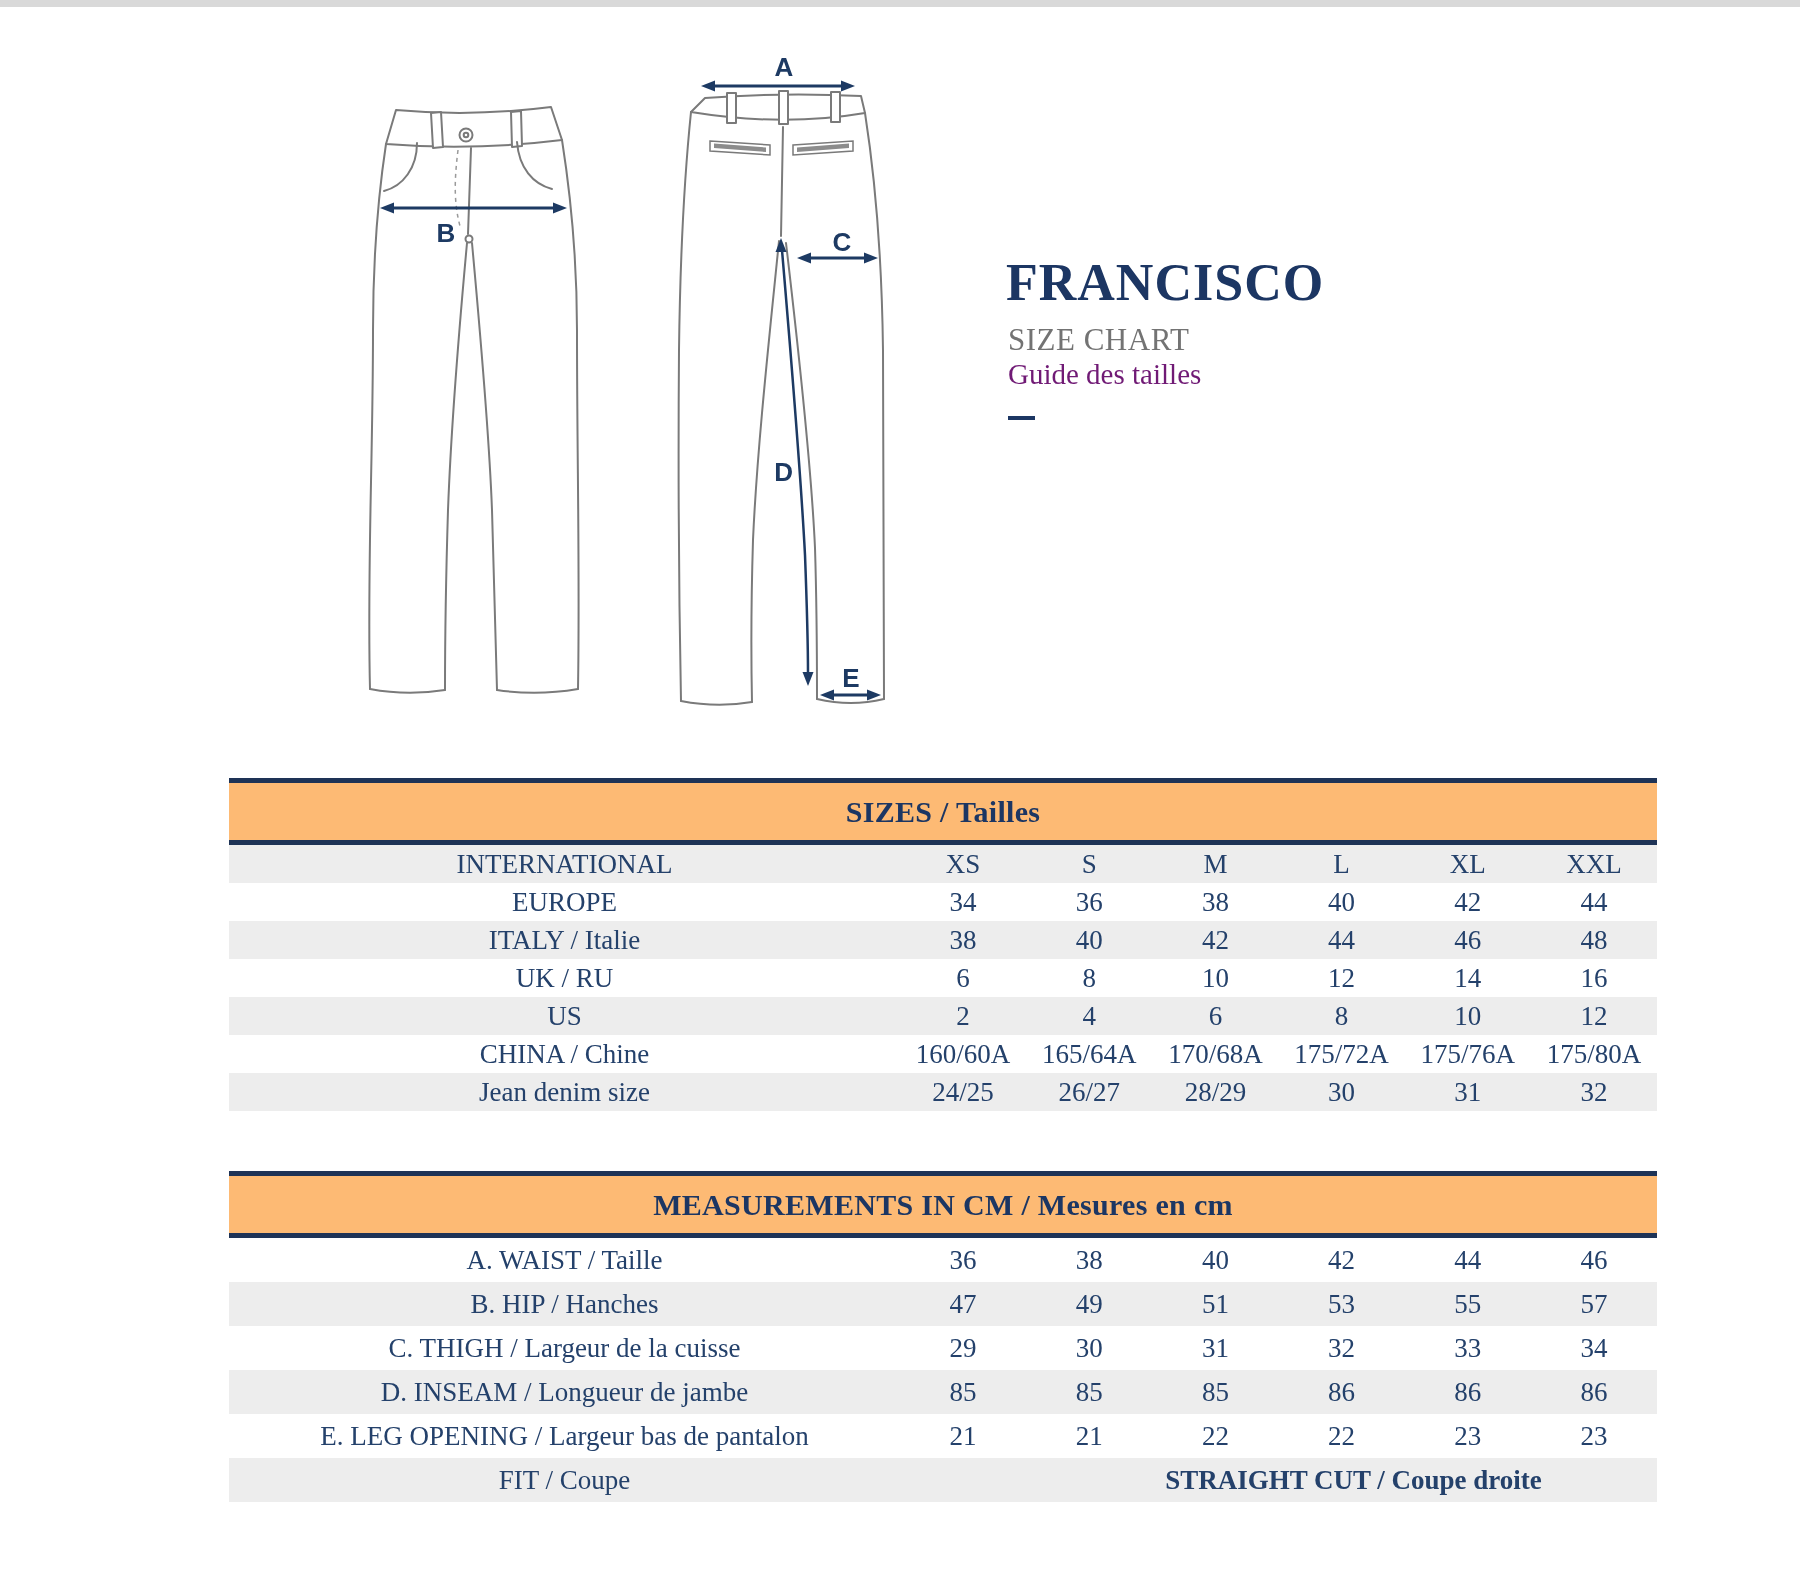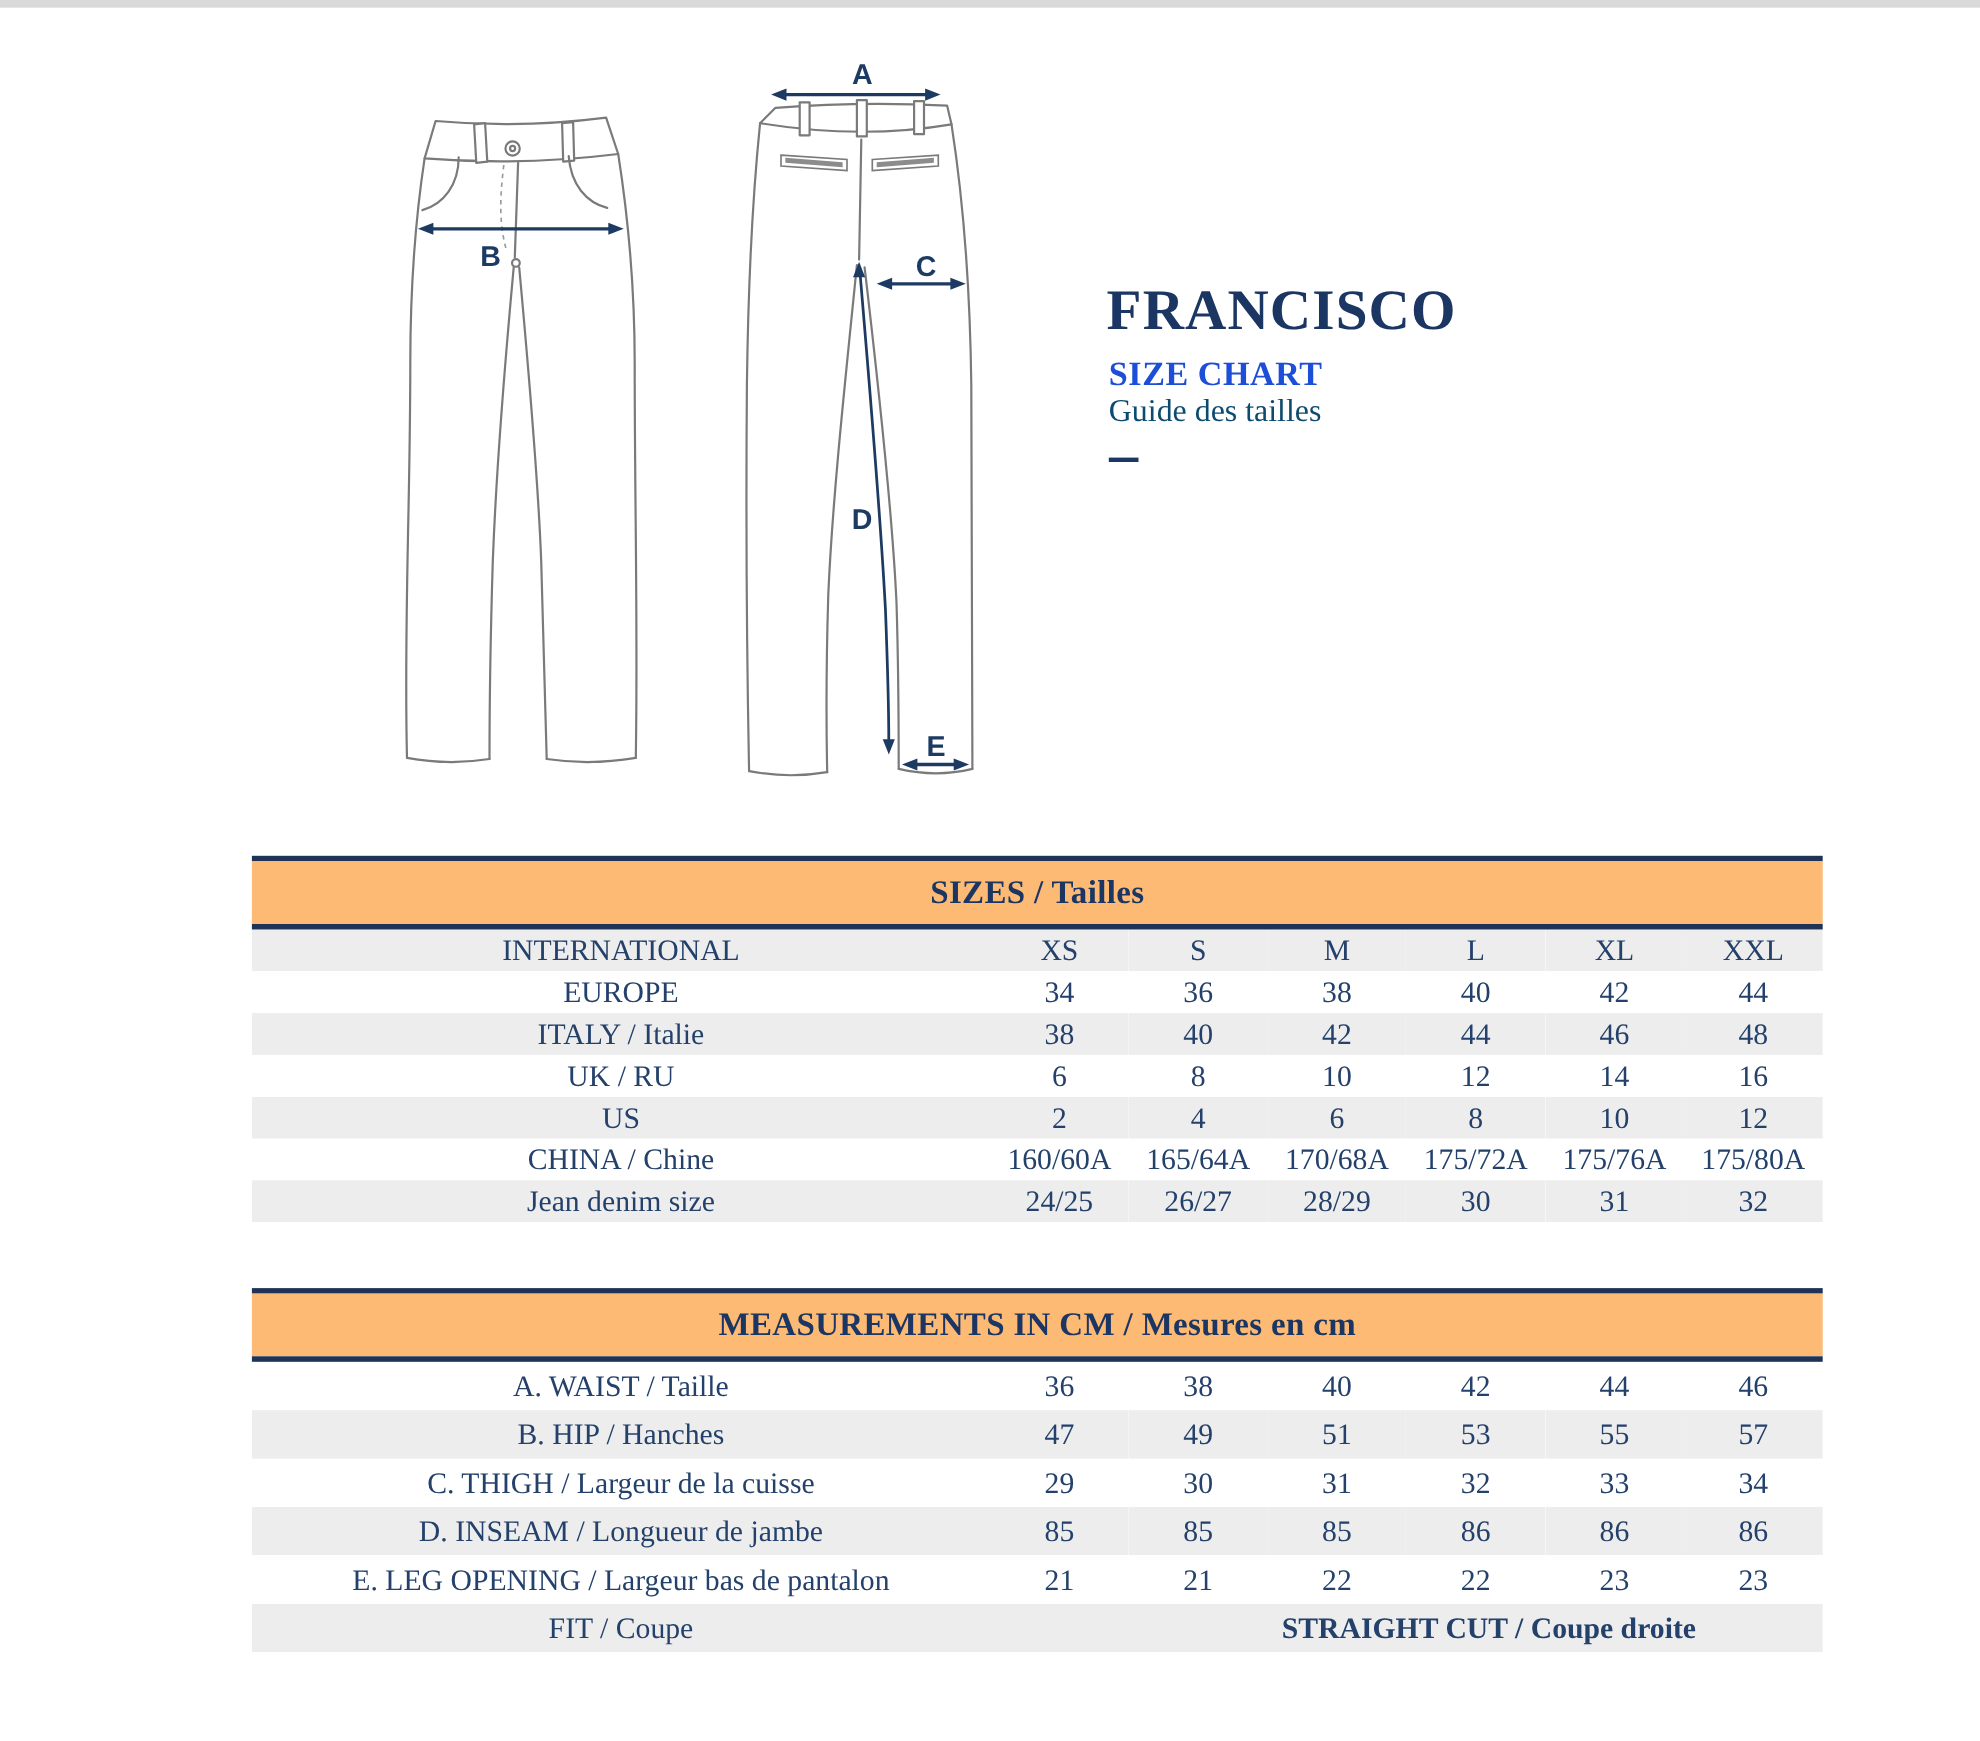--- a/index.html
+++ b/index.html
@@ -5,22 +5,22 @@
   html,body{margin:0;padding:0;}
   body{
     width:1800px;height:1583px;position:relative;background:#ffffff;
     font-family:"Liberation Serif",serif;overflow:hidden;
   }
   .abs{position:absolute;}
   .topstrip{left:0;top:0;width:1800px;height:7px;background:#d9d9d9;}
 
   
   .title-product{left:1006px;top:254px;font-size:52px;font-weight:bold;color:#1c3663;letter-spacing:1px;line-height:1.1;}
-  .title-sub{left:1008px;top:322px;font-size:31px;font-weight:bold;color:#1d4ed8;letter-spacing:0.5px;}
-  .title-fr{left:1008px;top:358px;font-size:29px;color:#0c4a6e;}
+  .title-sub{left:1008px;top:322px;font-size:31px;font-weight:normal;color:#737373;letter-spacing:0.5px;}
+  .title-fr{left:1008px;top:358px;font-size:29px;color:#701a75;}
   .title-dash{left:1008px;top:416px;width:27px;height:4px;background:#1c3663;}
 
   
   svg .ln{stroke:#7a7a7a;stroke-width:2;fill:none;stroke-linecap:round;stroke-linejoin:round;}
   svg .lnf{stroke:#7a7a7a;stroke-width:2;fill:#ffffff;stroke-linejoin:round;}
   svg .welt{stroke:#7a7a7a;stroke-width:1.5;fill:#ffffff;}
   svg .weltbar{fill:#8c8c8c;stroke:none;}
   svg .dash{stroke:#9a9a9a;stroke-width:1.5;fill:none;stroke-dasharray:4 4;}
   svg .meas{stroke:#1d3a63;stroke-width:3;fill:none;}
   svg .head{fill:#1d3a63;stroke:none;}

